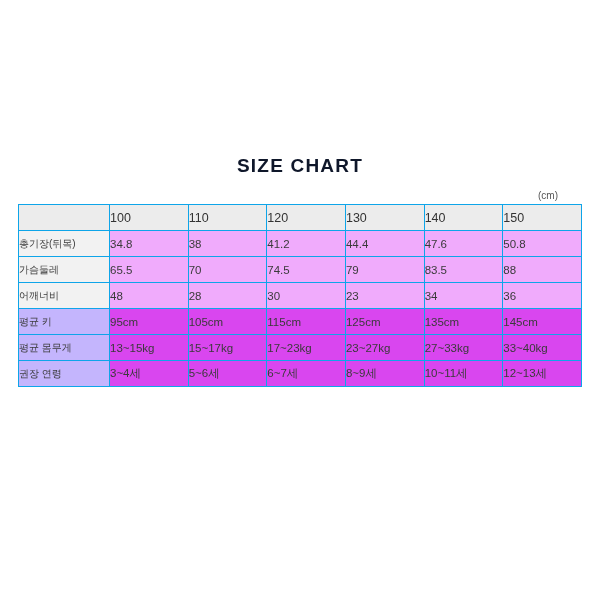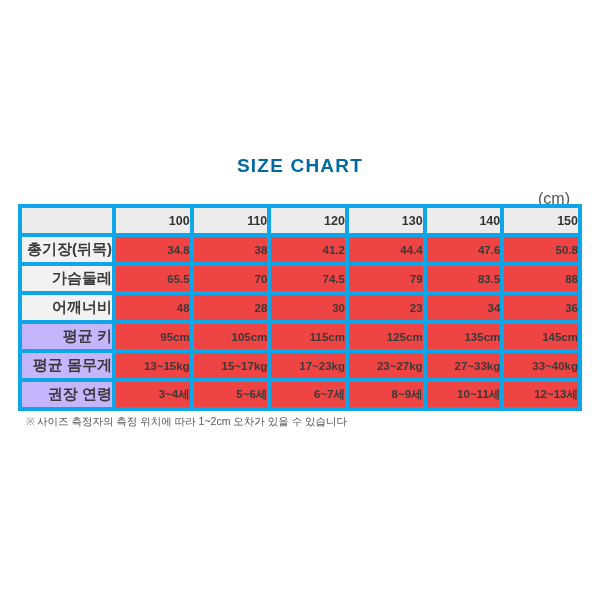--- a/index.html
+++ b/index.html
@@ -22,75 +22,75 @@
   }
   .title {
     position: absolute;
     top: 155px;
     left: 0;
     width: 600px;
     text-align: center;
     font-size: 19px;
     font-weight: bold;
     letter-spacing: 1.2px;
-    color: #0369a1;
+    color: #0f172a;
   }
   .unit {
     position: absolute;
     top: 190px;
-    right: 30px;
-    font-size: 16px;
+    right: 42px;
+    font-size: 10px;
     color: #555;
   }
   .chart-wrap {
     position: absolute;
     top: 204px;
     left: 18px;
     width: 564px;
   }
   table.size-chart {
     border-collapse: collapse;
     width: 564px;
     table-layout: fixed;
     font-size: 11.5px;
   }
   table.size-chart td, table.size-chart th {
-    border: 4px solid #0ea5e9;
+    border: 1px solid #0ea5e9;
     padding: 0;
     height: 25px;
-    text-align: right;
+    text-align: left;
     vertical-align: middle;
-    font-weight: bold;
+    font-weight: normal;
   }
   .col-label { width: 90px; }
   .head-row th {
     background: #ececec;
     font-weight: bold;
     font-size: 12.5px;
     color: #333;
     height: 27px;
   }
   .head-row th.corner {
     background: #ececec;
   }
   .rowlabel {
     background: #f2f2f2;
-    font-size: 15px;
+    font-size: 10px;
     color: #3a3a3a;
     text-align: center;
   }
   .rowlabel.tint {
     background: #c4b5fd;
   }
   .cell {
-    background: #ef4444;
+    background: #f0abfc;
     color: #3a3a3a;
   }
   .cell.tint {
-    background: #ef4444;
+    background: #d946ef;
   }
   .notes {
     position: absolute;
     top: 412px;
     left: 26px;
     width: 540px;
     font-size: 10.5px;
     color: #555;
     line-height: 19px;
   }
@@ -179,18 +179,15 @@
           <td class="cell tint">6~7세</td>
           <td class="cell tint">8~9세</td>
           <td class="cell tint">10~11세</td>
           <td class="cell tint">12~13세</td>
         </tr>
       </tbody>
     </table>
   </div>
 
   <div class="notes">
-    <span class="note-line">
-      <span class="note-mark">※</span><span>사이즈 측정자의 측정 위치에 따라 1~2cm 오차가 있을 수 있습니다</span>
-    </span>
   </div>
 
 </div>
 
 </body></html>

